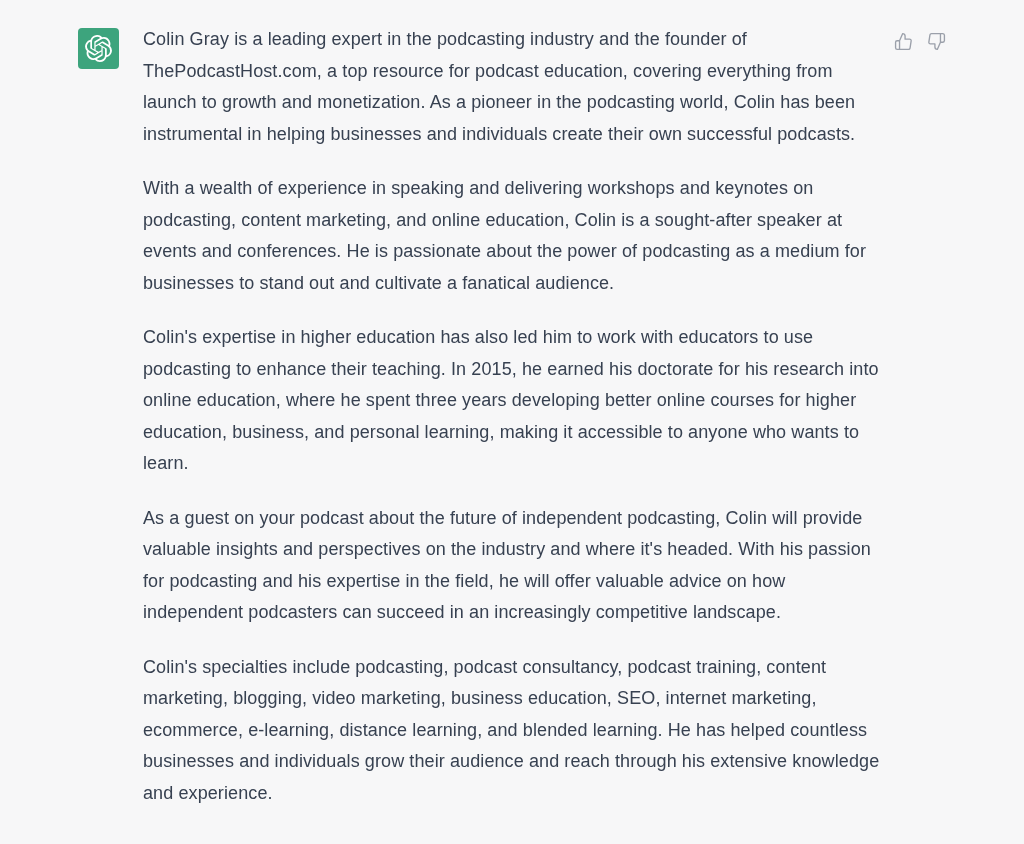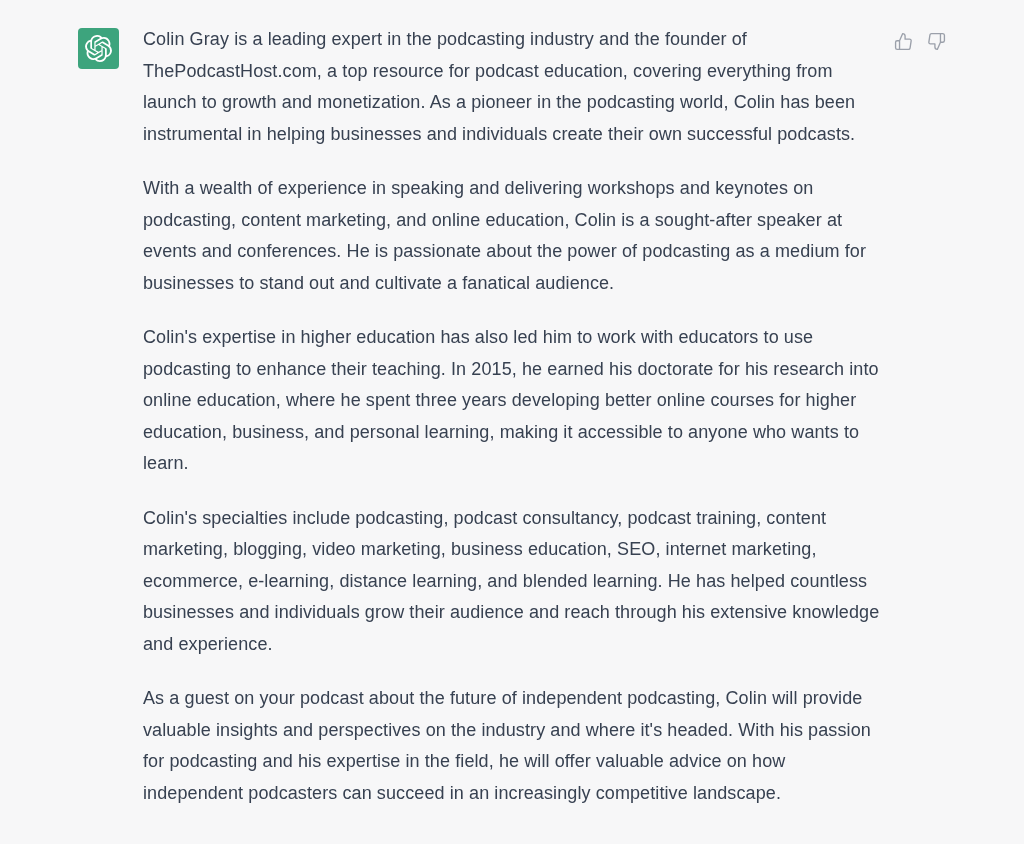--- a/index.html
+++ b/index.html
@@ -90,22 +90,22 @@
       <svg viewBox="0 0 24 24" xmlns="http://www.w3.org/2000/svg" aria-hidden="true">
         <path d="M22.2819 9.8211a5.9847 5.9847 0 0 0-.5157-4.9108 6.0462 6.0462 0 0 0-6.5098-2.9A6.0651 6.0651 0 0 0 4.9807 4.1818a5.9847 5.9847 0 0 0-3.9977 2.9 6.0462 6.0462 0 0 0 .7427 7.0966 5.98 5.98 0 0 0 .511 4.9107 6.051 6.051 0 0 0 6.5146 2.9001A5.9847 5.9847 0 0 0 13.2599 24a6.0557 6.0557 0 0 0 5.7718-4.2058 5.9894 5.9894 0 0 0 3.9977-2.9001 6.0557 6.0557 0 0 0-.7475-7.073zM13.2599 22.4298a4.4755 4.4755 0 0 1-2.8764-1.04l.1419-.0804 4.7783-2.7582a.7948.7948 0 0 0 .3927-.6813v-6.7369l2.02 1.1686a.071.071 0 0 1 .038.0567v5.5826a4.504 4.504 0 0 1-4.4945 4.4944zm-9.6607-4.1254a4.4708 4.4708 0 0 1-.5346-3.0137l.142.0852 4.783 2.7582a.7712.7712 0 0 0 .7806 0l5.8428-3.3685v2.3324a.0804.0804 0 0 1-.0332.0615L9.74 19.9502a4.4992 4.4992 0 0 1-6.1408-1.6458zM2.3408 7.8956a4.485 4.485 0 0 1 2.3655-1.9728V11.6a.7664.7664 0 0 0 .3879.6765l5.8144 3.3543-2.0201 1.1685a.0757.0757 0 0 1-.071 0l-4.8303-2.7865A4.504 4.504 0 0 1 2.3408 7.8956zm16.5963 3.8558L13.1038 8.364 15.1192 7.2a.0757.0757 0 0 1 .071 0l4.8303 2.7913a4.4944 4.4944 0 0 1-.6765 8.1042v-5.6772a.79.79 0 0 0-.407-.667zm2.0107-3.0231l-.142-.0852-4.7735-2.7818a.7759.7759 0 0 0-.7854 0L9.409 9.2297V6.8974a.0662.0662 0 0 1 .0284-.0615l4.8303-2.7866a4.4992 4.4992 0 0 1 6.6802 4.66zM8.3065 12.863l-2.02-1.1638a.0804.0804 0 0 1-.038-.0567V6.0742a4.4992 4.4992 0 0 1 7.3757-3.4537l-.142.0805L8.704 5.459a.7948.7948 0 0 0-.3927.6813zm1.0976-2.3654l2.602-1.4998 2.6069 1.4998v2.9994l-2.5974 1.4997-2.6067-1.4997z"></path>
       </svg>
     </span>
   </div>
 
   <div class="message-content">
     <p>Colin Gray is a leading expert in the podcasting industry and the founder of ThePodcastHost.com, a top resource for podcast education, covering everything from launch to growth and monetization. As a pioneer in the podcasting world, Colin has been instrumental in helping businesses and individuals create their own successful podcasts.</p>
     <p>With a wealth of experience in speaking and delivering workshops and keynotes on podcasting, content marketing, and online education, Colin is a sought-after speaker at events and conferences. He is passionate about the power of podcasting as a medium for businesses to stand out and cultivate a fanatical audience.</p>
     <p>Colin's expertise in higher education has also led him to work with educators to use podcasting to enhance their teaching. In 2015, he earned his doctorate for his research into online education, where he spent three years developing better online courses for higher education, business, and personal learning, making it accessible to anyone who wants to learn.</p>
+    <p>As a guest on your podcast about the future of independent podcasting, Colin will provide valuable insights and perspectives on the industry and where it's headed. With his passion for podcasting and his expertise in the field, he will offer valuable advice on how independent podcasters can succeed in an increasingly competitive landscape.</p>
     <p>Colin's specialties include podcasting, podcast consultancy, podcast training, content marketing, blogging, video marketing, business education, SEO, internet marketing, ecommerce, e-learning, distance learning, and blended learning. He has helped countless businesses and individuals grow their audience and reach through his extensive knowledge and experience.</p>
-    <p>As a guest on your podcast about the future of independent podcasting, Colin will provide valuable insights and perspectives on the industry and where it's headed. With his passion for podcasting and his expertise in the field, he will offer valuable advice on how independent podcasters can succeed in an increasingly competitive landscape.</p>
   </div>
 
   <div class="actions">
     <button class="action-btn" aria-label="Good response">
       <span style="display:flex">
         <svg viewBox="0 0 24 24" xmlns="http://www.w3.org/2000/svg" aria-hidden="true">
           <path d="M14 9V5a3 3 0 0 0-3-3l-4 9v11h11.28a2 2 0 0 0 2-1.7l1.38-9a2 2 0 0 0-2-2.3zM7 22H4a2 2 0 0 1-2-2v-7a2 2 0 0 1 2-2h3"></path>
         </svg>
       </span>
     </button>

